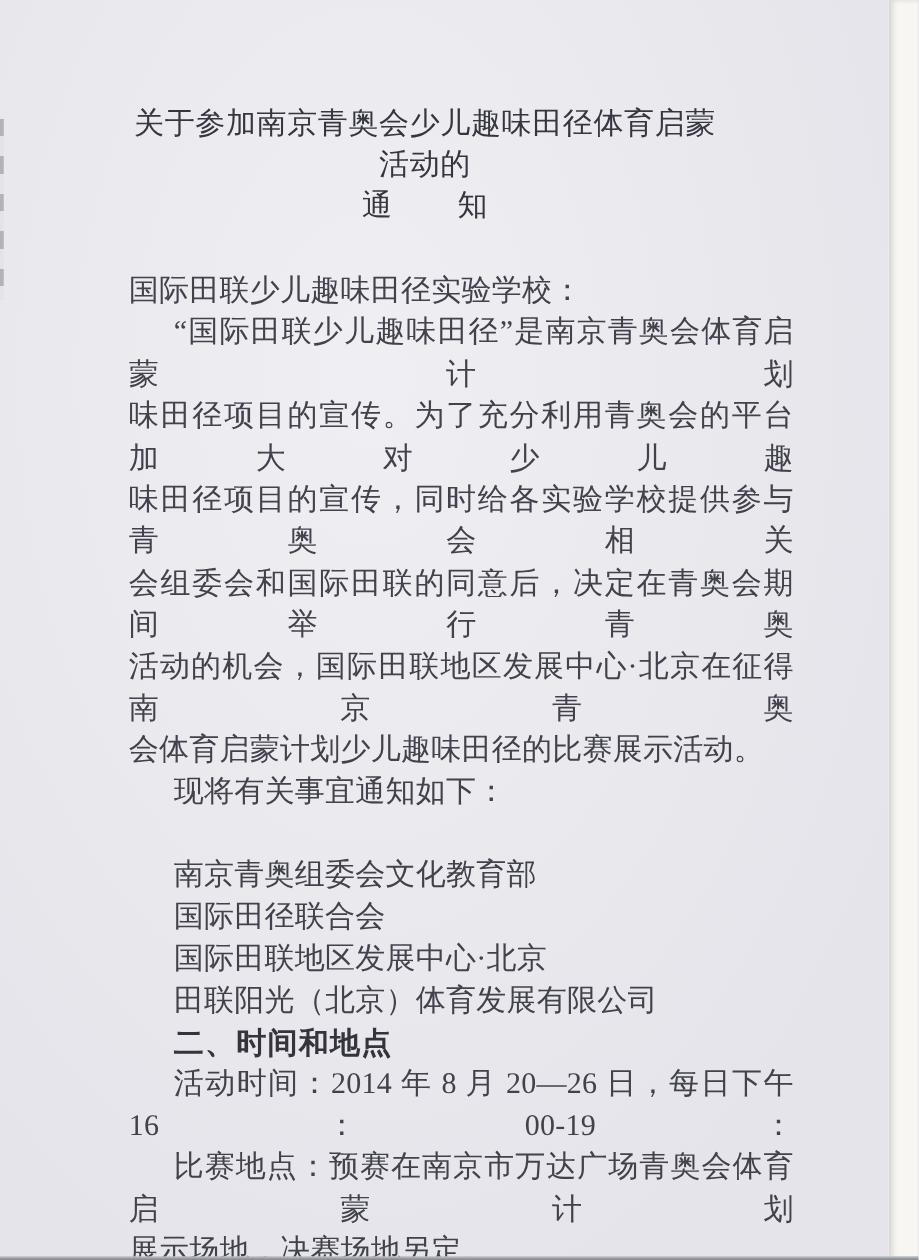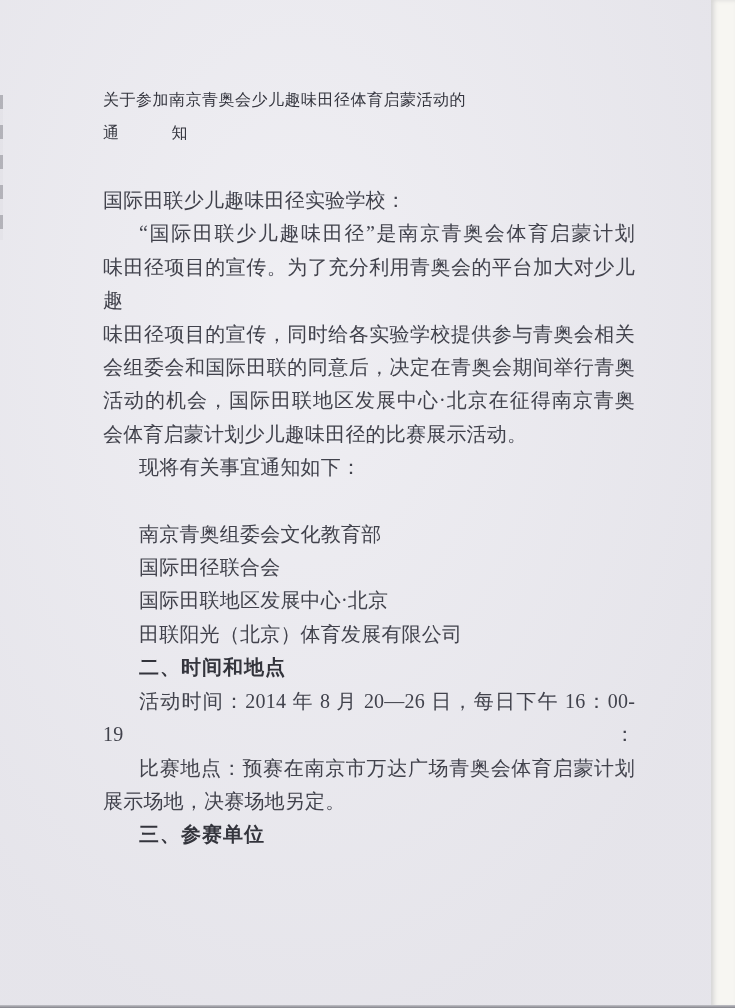--- a/index.html
+++ b/index.html
@@ -44,35 +44,35 @@
   }
   
   .content {
     position: absolute;
     left: 103px;
     top: 0;
     width: 532px;
     padding-top: 83px;
   }
   .title-line {
-    font-size: 16px;
+    font-size: 24px;
     line-height: 33px;
-    text-align: left;
+    text-align: center;
     padding-right: 58px;
     color: #35363f;
     letter-spacing: 0.5px;
   }
   .title-gap {
     display: inline-block;
     width: 52px;
   }
   .sp1 { height: 35px; }
   .gap-line { height: 33px; }
   .ln {
-    font-size: 20px;
+    font-size: 24px;
     line-height: 33.4px;
     letter-spacing: 0.2px;
   }
   .ind { text-indent: 36px; }
   .fill {
     text-align: justify;
     text-align-last: justify;
   }
   .h {
     font-family: "Liberation Sans", "DejaVu Sans", sans-serif;

